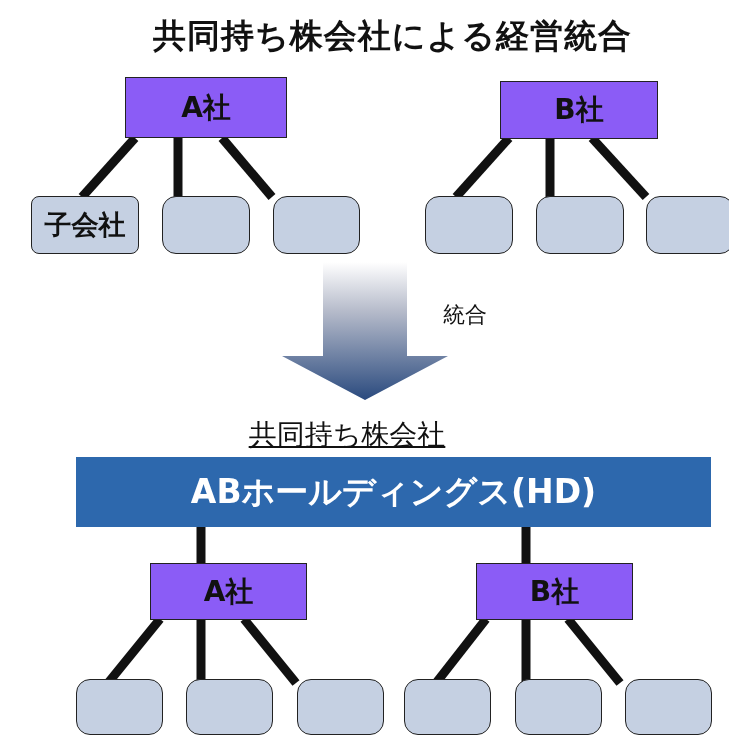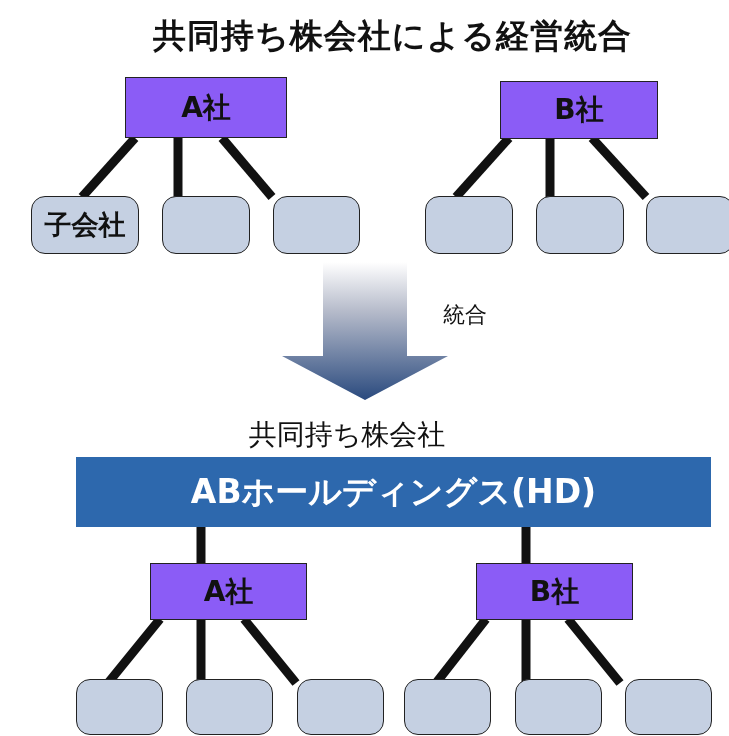--- a/index.html
+++ b/index.html
@@ -8,21 +8,21 @@
   .abs { position: absolute; margin-left: 28px; }
   .title { left: 0; width: 729px; top: 14px; text-align: center; font-size: 33px; font-weight: bold; letter-spacing: 1px; }
   svg.lines { position: absolute; left: 0; top: 0; width: 729px; height: 736px; }
   .parent { background: #8b5cf6; border: 1.5px solid #222; box-sizing: border-box;
             display: flex; align-items: center; justify-content: center;
             font-size: 28px; font-weight: bold; }
   .child { background: #c5d0e2; border: 1.5px solid #222; border-radius: 14px; box-sizing: border-box;
            display: flex; align-items: center; justify-content: center;
            font-size: 27px; font-weight: bold; }
   .arrow-label { font-size: 22px; }
-  .hd-caption { left: 0; width: 638px; top: 416px; text-align: center; font-size: 28px; }
+  .hd-caption { left: 0; width: 638px; top: 416px; text-align: center; font-size: 28px; text-decoration: underline; }
   .hd-bar { left: 48px; top: 457px; width: 635px; height: 70px; background: #2d68ad;
             display: flex; align-items: center; justify-content: center;
             color: #ffffff; font-size: 33px; font-weight: bold; }
 </style>
 </head>
 <body>
 
 <div class="abs title">共同持ち株会社による経営統合</div>
 
 <svg class="lines">
@@ -51,21 +51,21 @@
     <line x1="244" y1="619" x2="296" y2="683"></line>
 
     <line x1="486" y1="619" x2="436" y2="683"></line>
     <line x1="526" y1="619" x2="526" y2="683"></line>
     <line x1="568" y1="619" x2="620" y2="683"></line>
   </g>
   <polygon fill="url(#arrowGrad)" points="323,262 407,262 407,356 448,356 365,400 282,356 323,356"></polygon>
 </svg>
 
 <div class="abs parent" style="left:97px; top:77px; width:162px; height:61px;">A社</div>
-<div class="abs child" style="left: 3px; top: 196px; width: 108px; height: 58px; background: rgb(197, 208, 226);">子会社</div>
+<div class="abs child" style="left: 3px; top: 196px; width: 108px; height: 58px; background: rgb(197, 208, 226); border-radius: 8px;">子会社</div>
 <div class="abs child" style="left: 134px; top: 196px; width: 88px; height: 58px; background: rgb(197, 208, 226);"></div>
 <div class="abs child" style="left: 245px; top: 196px; width: 87px; height: 58px; background: rgb(197, 208, 226);"></div>
 
 <div class="abs parent" style="left:472px; top:81px; width:158px; height:58px;">B社</div>
 <div class="abs child" style="left: 397px; top: 196px; width: 88px; height: 58px; background: rgb(197, 208, 226);"></div>
 <div class="abs child" style="left: 508px; top: 196px; width: 88px; height: 58px; background: rgb(197, 208, 226);"></div>
 <div class="abs child" style="left: 618px; top: 196px; width: 88px; height: 58px; background: rgb(197, 208, 226);"></div>
 
 <div class="abs arrow-label" style="left:415px; top:300px;">統合</div>
 

